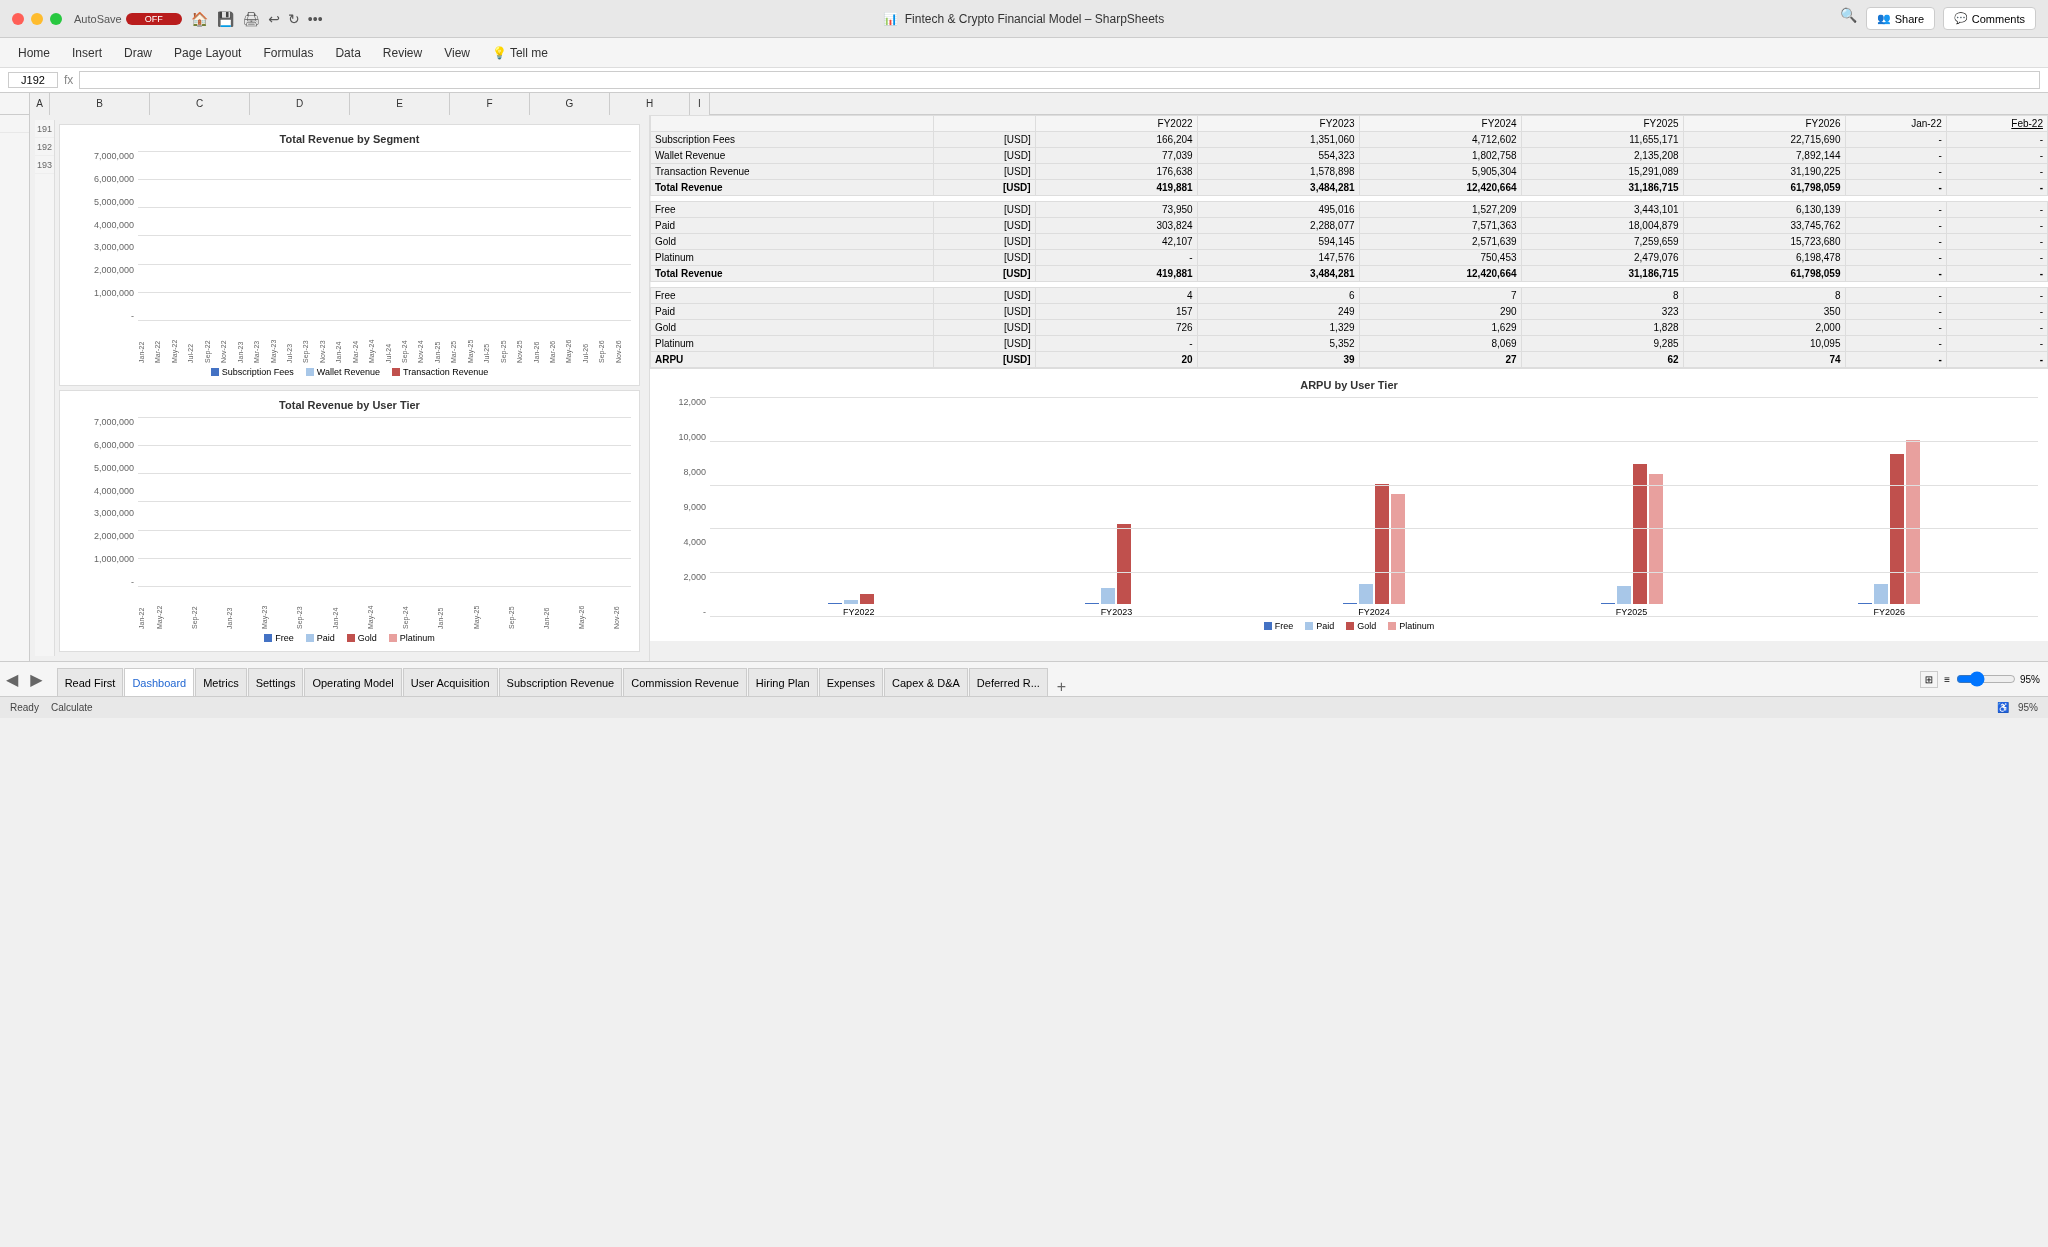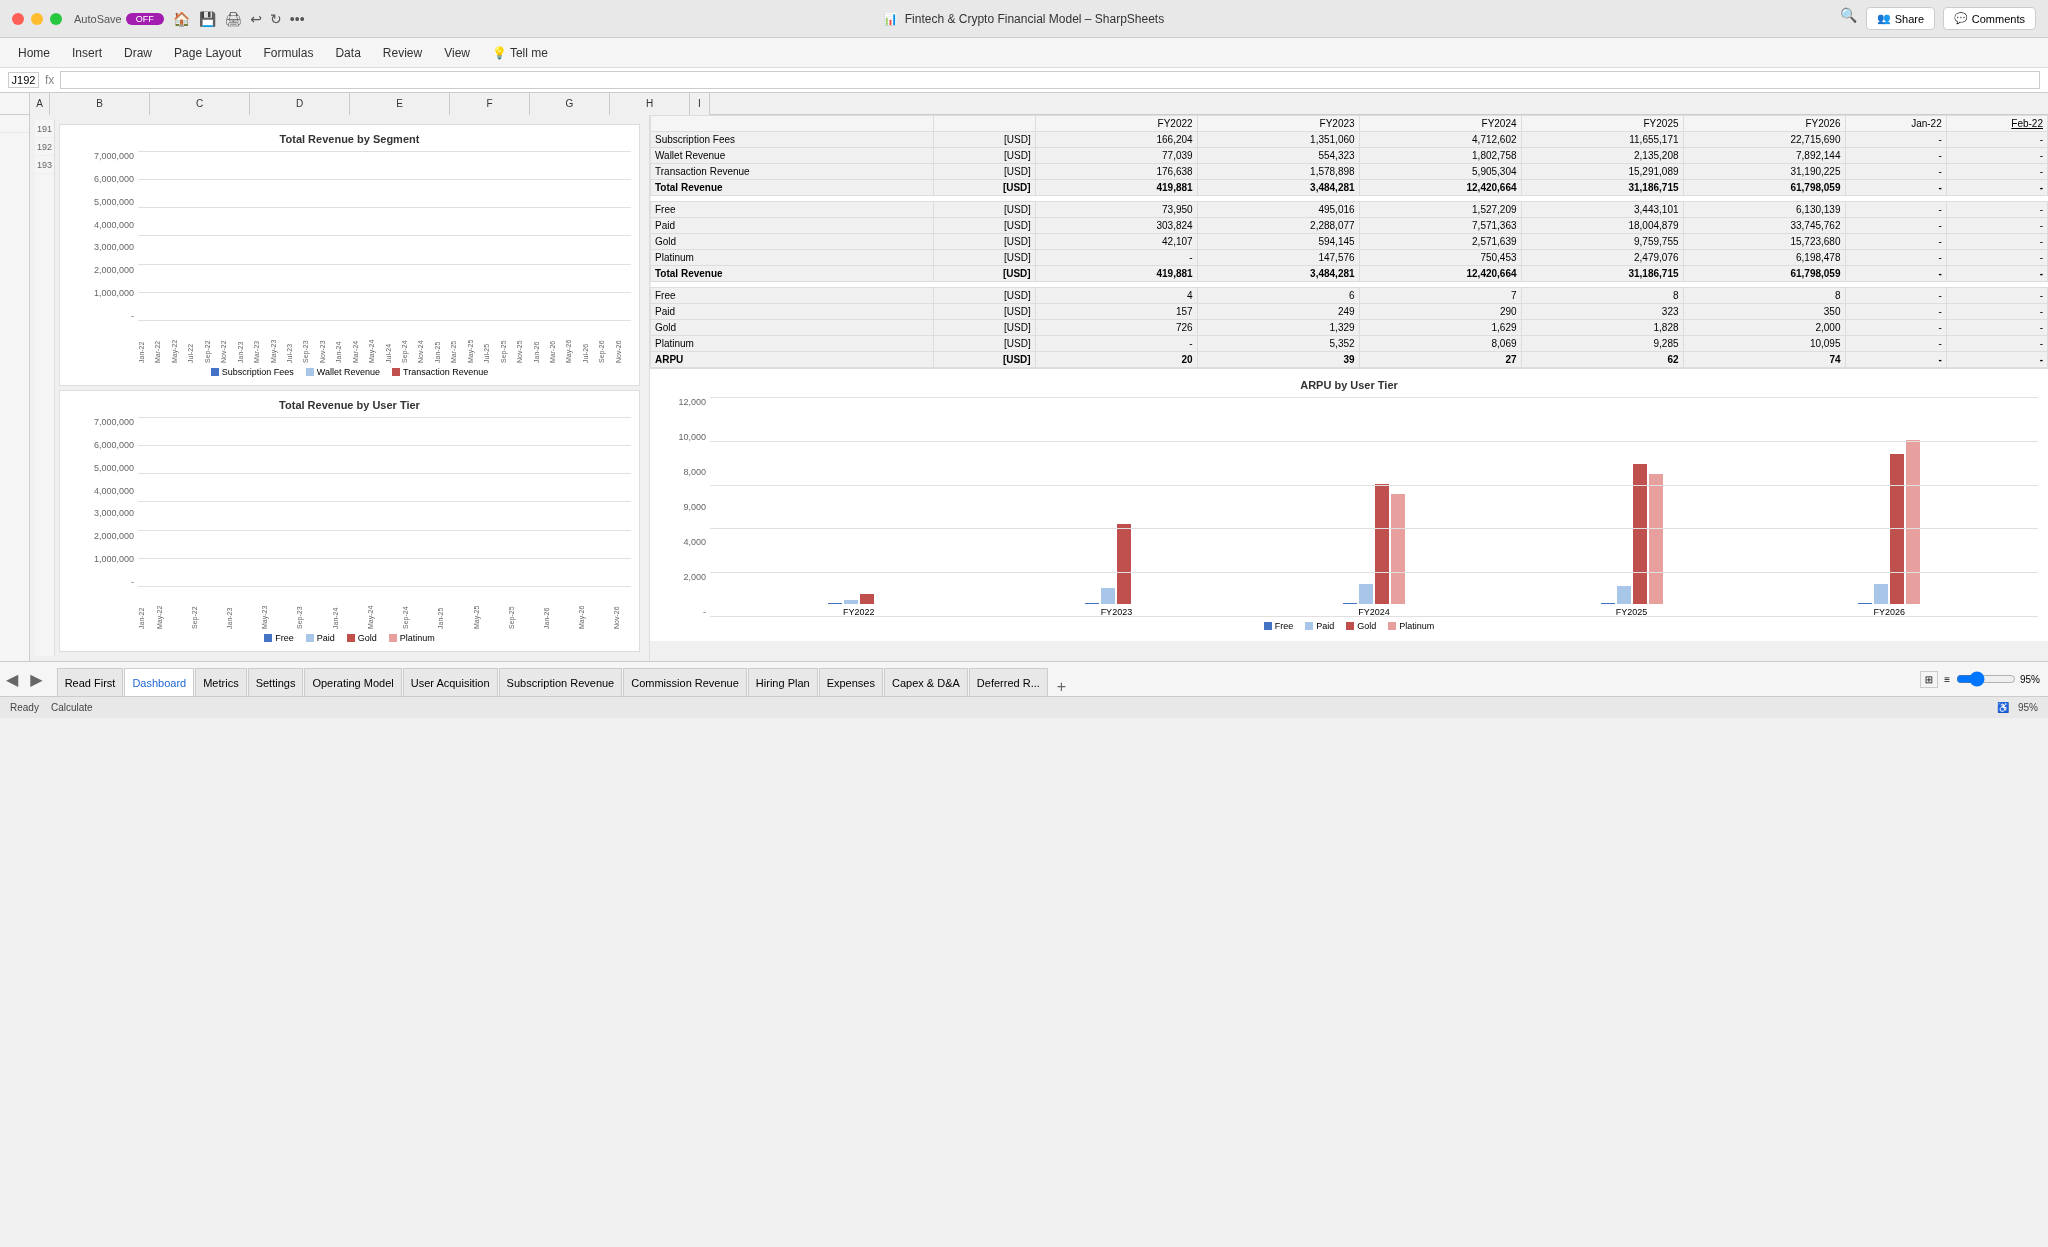--- a/index.html
+++ b/index.html
@@ -45,21 +45,21 @@
     
     .formulabar {
       height: 25px;
       background: #fff;
       border-bottom: 1px solid #ccc;
       display: flex;
       align-items: center;
       padding: 0 8px;
       gap: 6px;
     }
-    .cell-ref { width: 31px; border: 1px solid #ccc; padding: 1px 0; font-size: 11px; text-align: center; }
+    .cell-ref { width: 50px; border: 1px solid #ccc; padding: 1px 0; font-size: 11px; text-align: center; }
 
     
     .col-headers {
       display: flex;
       background: #f0f0f0;
       border-bottom: 1px solid #ccc;
       height: 22px;
       align-items: center;
     }
     .row-num-header { width: 30px; min-width: 30px; border-right: 1px solid #ccc; height: 100%; display: flex; align-items: center; justify-content: center; background: #f5f5f5; font-size: 10px; }
@@ -238,21 +238,21 @@
 <body>
 
 <div class="titlebar">
   <div class="traffic-lights">
     <div class="traffic-light tl-red"></div>
     <div class="traffic-light tl-yellow"></div>
     <div class="traffic-light tl-green"></div>
   </div>
   <div class="autosave">
     <span>AutoSave</span>
-    <span style="background:#a21caf;border-radius:8px;padding:1px 10px;font-size:9px;color:white;">OFF</span>
+    <span style="background:#b91c1c;border-radius:8px;padding:1px 19px;font-size:9px;color:white;">OFF</span>
   </div>
   <div class="toolbar-icons">
     <span class="toolbar-icon">🏠</span>
     <span class="toolbar-icon">💾</span>
     <span class="toolbar-icon">🖨</span>
     <span class="toolbar-icon">↩</span>
     <span class="toolbar-icon">↻</span>
     <span class="toolbar-icon">•••</span>
   </div>
   <div class="title-center">
@@ -988,21 +988,21 @@
                   <td>33,745,762</td>
                   <td>-</td>
                   <td>-</td>
                 </tr>
                 <tr>
                   <td class="left">Gold</td>
                   <td>[USD]</td>
                   <td>42,107</td>
                   <td>594,145</td>
                   <td>2,571,639</td>
-                  <td>9,759,755</td>
+                  <td>7,259,659</td>
                   <td>15,723,680</td>
                   <td>-</td>
                   <td>-</td>
                 </tr>
                 <tr>
                   <td class="left">Platinum</td>
                   <td>[USD]</td>
                   <td>-</td>
                   <td>147,576</td>
                   <td>750,453</td>

